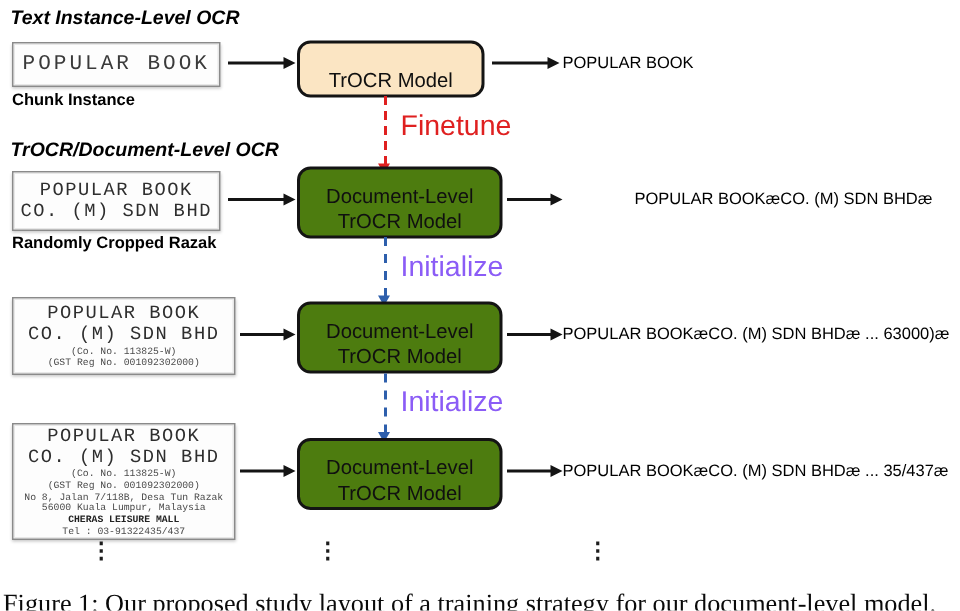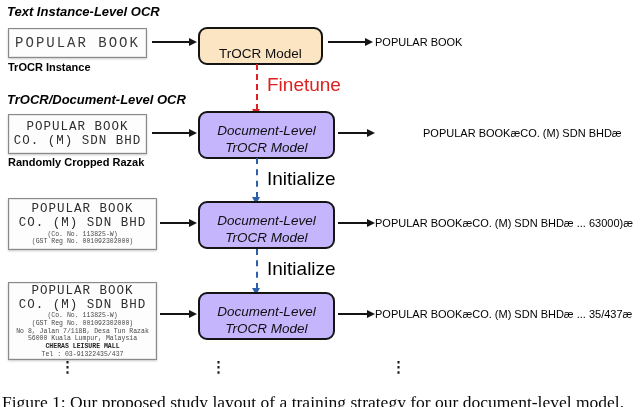--- a/index.html
+++ b/index.html
@@ -21,39 +21,39 @@
   .inst-line { font-size:14px; letter-spacing:2px; white-space:nowrap; color:#3a3a3a; }
   .tiny-line { font-size:6.5px; white-space:nowrap; line-height:1.18; color:#4a4a4a; }
   .tiny-bold { font-weight:bold; color:#222; }
 
   .model-box {
     border:2px solid #141414; border-radius:9px;
     display:flex; flex-direction:column; align-items:center; justify-content:flex-end;
     font-size:13.5px; line-height:1.25; text-align:center; color:#101010;
   }
   .peach { background:#fbe5c3; }
-  .amber { background:#c4b5fd;font-style:italic; }
+  .amber { background:#4d7c0f; }
 
   .h-arrow { height:2px; background:#141414; }
   .h-arrow::after {
     content:""; position:absolute; right:-7px; top:-3.5px;
     border-left:8px solid #141414; border-top:4.5px solid transparent; border-bottom:4.5px solid transparent;
   }
 
   .v-arrow { width:0; border-left:2.5px dashed var(--c); }
   .v-arrow::after {
     content:""; position:absolute; bottom:-6px; left:-6px;
     border-top:7px solid var(--c);
     border-left:4.5px solid transparent; border-right:4.5px solid transparent;
   }
   .red  { --c:#df2020; }
   .blue { --c:#2e5fac; }
   .conn-label { font-size:19px; white-space:nowrap; }
   .lbl-red  { color:#df2020; }
-  .lbl-blue { color:#000000; }
+  .lbl-blue { color:#8b5cf6; }
 
   .outtext { font-size:11px; white-space:nowrap; }
   .ellipsis { font-size:15px; font-weight:bold; color:#1c1c1c; letter-spacing:0; }
   .caption {
     font-family:"Liberation Serif", serif; font-size:17.5px; color:#0a0a0a; white-space:nowrap;
   }
 </style>
 </head>
 <body>
 
@@ -66,21 +66,21 @@
 <div class="abs h-arrow" style="left:152px; top:41px; width:38px;"></div>
 
 <div class="abs model-box peach" style="left:198px; top:27px; width:121px; height:34px;">
   <span>TrOCR Model</span>
 </div>
 
 <div class="abs h-arrow" style="left:328px; top:41px; width:38px;"></div>
 
 <div class="abs outtext" style="left:375px; top:36px;">POPULAR BOOK</div>
 
-<div class="abs sublabel" style="left:8px; top:61px;">TrOCR Instance</div>
+<div class="abs sublabel" style="left:8px; top:61px;">Chunk Instance</div>
 
 <div class="abs v-arrow red" style="left:256px; top:64px; height:46px;"></div>
 <div class="abs conn-label lbl-red" style="left:267px; top:74px;">Finetune</div>
 
 <div class="abs heading" style="left:7px; top:92px;">TrOCR/Document-Level OCR</div>
 
 <div class="abs imgbox" style="left:8px; top:114px; width:137px; height:38px;">
   <div class="big-line">POPULAR BOOK</div>
   <div class="big-line">CO. (M) SDN BHD</div>
 </div>

